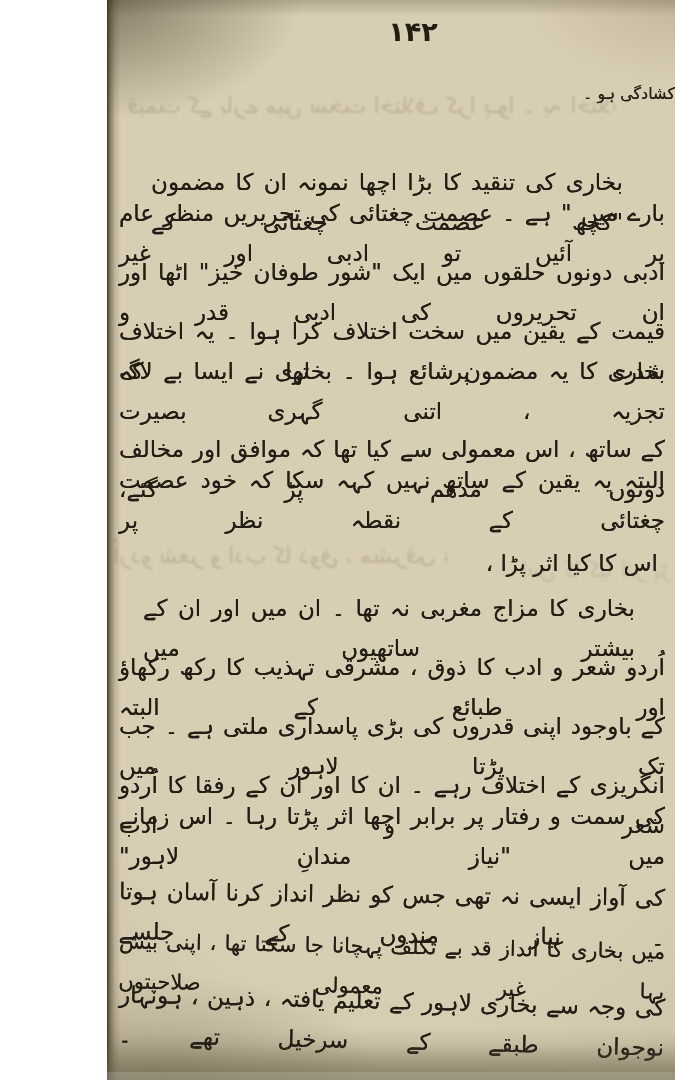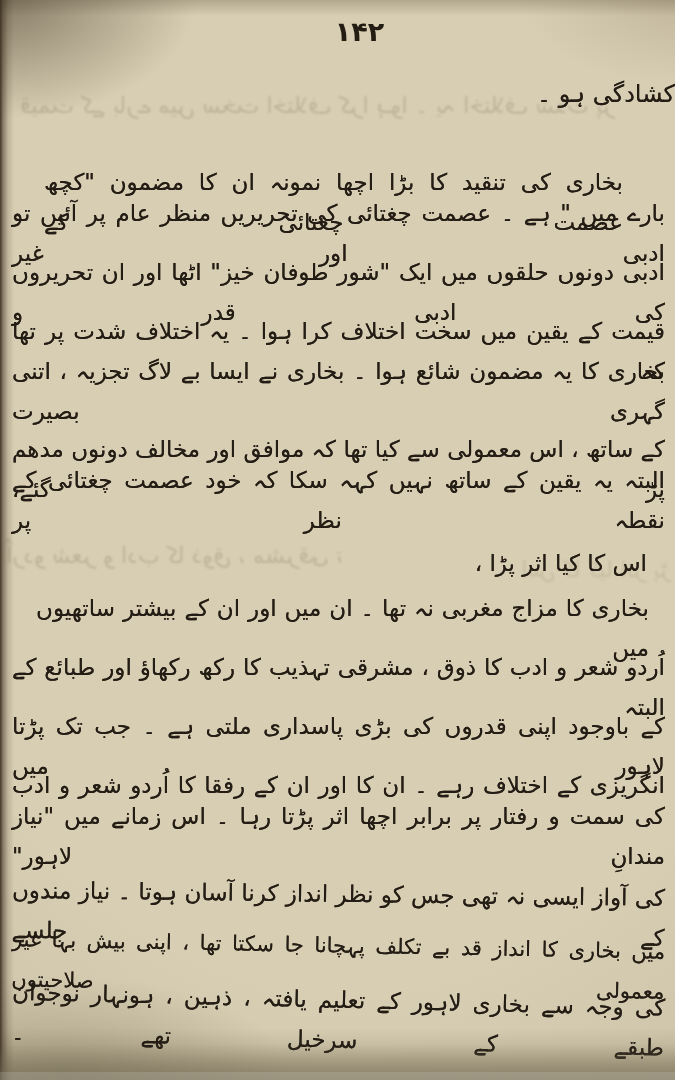--- a/index.html
+++ b/index.html
@@ -1,19 +1,19 @@
 <!DOCTYPE html>
 <html lang="ur" dir="rtl"><head>
 <meta charset="utf-8">
 <style>
   html,body{margin:0;padding:0;width:675px;height:1080px;overflow:hidden;}
   body{font-family:"DejaVu Sans",sans-serif;}
 
   .page{
-    position:relative;width:675px;height:1080px;direction:rtl;
+    position:relative;width:568px;height:1080px;direction:rtl;
     background-color:#d8ceb3;
     background-image:
       radial-gradient(ellipse 280px 170px at 0% 0%, rgba(70,60,42,.55), rgba(70,60,42,0) 70%),
       radial-gradient(ellipse 220px 120px at 100% 0%, rgba(125,112,84,.22), rgba(125,112,84,0) 70%),
       radial-gradient(ellipse 300px 140px at 10% 100%, rgba(95,85,60,.35), rgba(95,85,60,0) 75%),
       linear-gradient(90deg, rgba(45,30,18,.8) 0, rgba(45,30,18,.28) 3px, rgba(45,30,18,0) 8px),
       linear-gradient(0deg, rgba(108,98,72,.5) 0, rgba(125,115,88,.26) 24px, rgba(125,115,88,0) 52px),
       linear-gradient(180deg, rgba(90,80,58,.3) 0, rgba(90,80,58,0) 16px),
       radial-gradient(ellipse 120% 90% at 52% 42%, rgba(255,255,255,0) 55%, rgba(100,90,65,.18) 100%);
   }
@@ -27,30 +27,30 @@
   .textblock{position:absolute;inset:0;color:#241d15;}
 
   .line{
     position:absolute;left:0;right:0;
     font-size:23px;line-height:40px;height:44px;
     direction:rtl;white-space:nowrap;
     text-shadow:0 0 .6px rgba(30,22,12,.85);
   }
   .full{white-space:normal;text-align:justify;text-align-last:justify;padding:0 10px 0 12px;}
 
-  .carry{top:74px;text-align:right;padding-left:4px;font-size:24px;}
+  .carry{top:74px;text-align:right;padding-left:4px;font-size:16px;}
 
   
   .p1-0{top:134px;white-space:normal;text-align:justify;text-align-last:justify;padding:0 52px 0 44px;margin-top:28px;}
   .p1-1{top:193px}.p1-2{top:252px}.p1-3{top:311px}.p1-4{top:351px}
   .p1-5{top:429px}.p1-6{top:460px}
-  .p1-7{top:543px;text-align:right;padding-right:28px;}
+  .p1-7{top:543px;text-align:right;padding-right:17px;}
 
   
-  .p2-0{top:588px;white-space:normal;text-align:justify;text-align-last:justify;padding:0 26px 0 36px;}
+  .p2-0{top:588px;white-space:normal;text-align:justify;text-align-last:justify;padding:0 40px 0 36px;}
   .p2-1{top:647px}.p2-2{top:706px}.p2-3{top:765px}
   .p2-4{top:796px}
   .p2-5{top:878px;transform:rotate(.7deg);transform-origin:100% 50%;}
   .p2-6{top:932px;transform:rotate(1.1deg);transform-origin:100% 50%;font-size:21px;}
   .p2-7{top:988px;transform:rotate(1.4deg);transform-origin:100% 50%;}
 
   
   .ghost{
     position:absolute;font-size:23px;line-height:34px;height:36px;
     color:rgba(92,82,56,.6);opacity:.35;filter:blur(1.1px);

